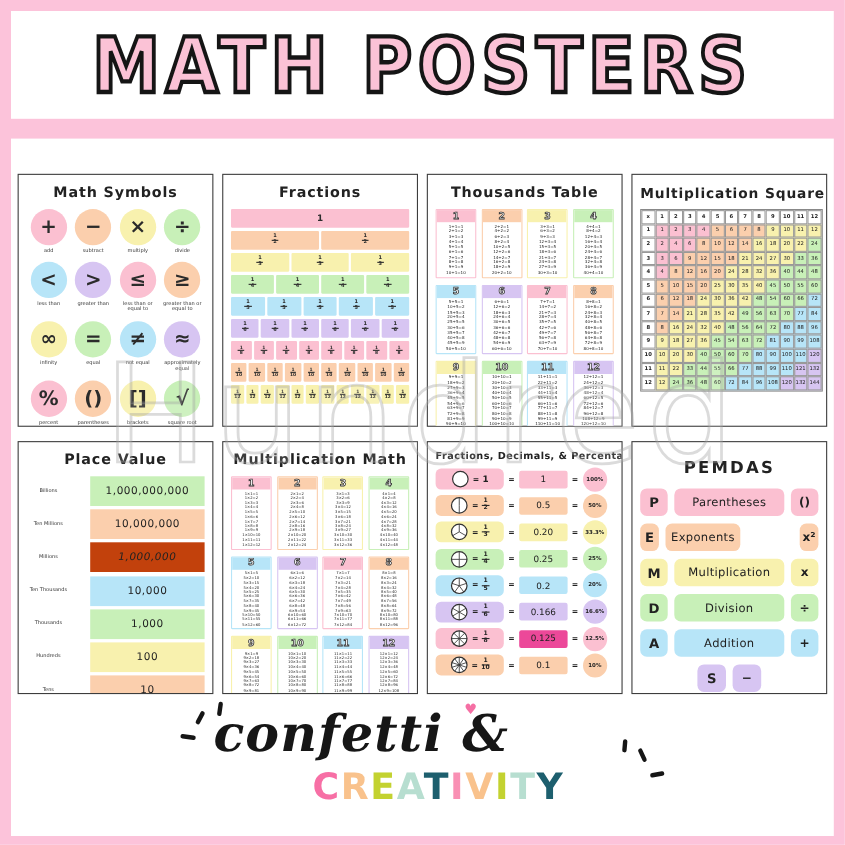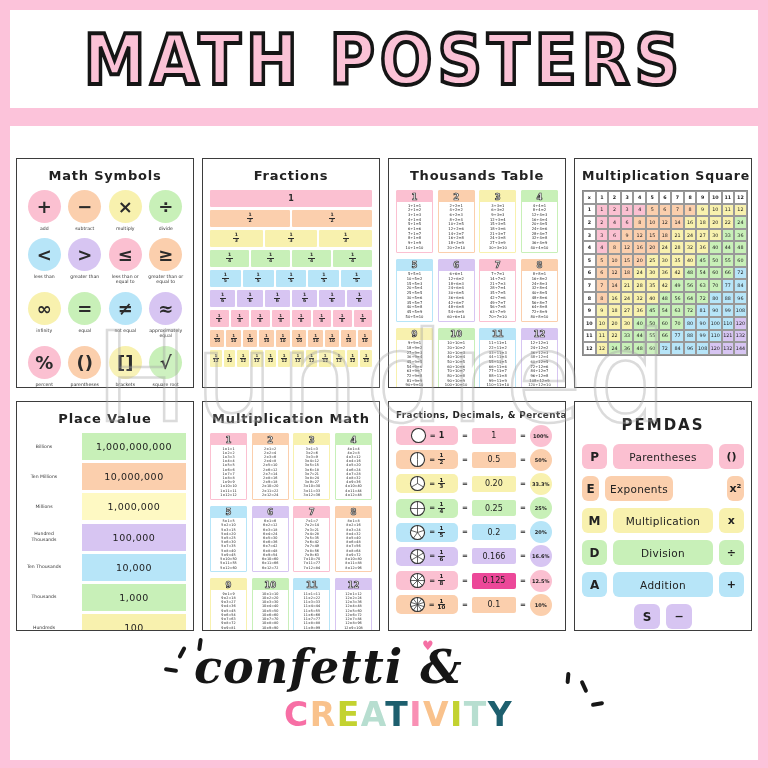--- a/index.html
+++ b/index.html
@@ -908,25 +908,21 @@
           <div class="pv-row">
             <div class="pv-label">Billions</div>
             <div class="pv-bar" style="background: rgb(200, 240, 184);">1,000,000,000</div>
           </div>
           <div class="pv-row">
             <div class="pv-label">Ten Millions</div>
             <div class="pv-bar" style="background: rgb(251, 207, 173);">10,000,000</div>
           </div>
           <div class="pv-row">
             <div class="pv-label">Millions</div>
-            <div class="pv-bar" style="background: #fef9c3;">1,000,000</div>
-          </div>
-          <div class="pv-row">
-            <div class="pv-label">Hundred Thousands</div>
-            <div class="pv-bar" style="background: rgb(215, 197, 242);">100,000</div>
+            <div class="pv-bar" style="background: #c2410c; font-style: italic;">1,000,000</div>
           </div>
           <div class="pv-row">
             <div class="pv-label">Ten Thousands</div>
             <div class="pv-bar" style="background: rgb(183, 229, 248);">10,000</div>
           </div>
           <div class="pv-row">
             <div class="pv-label">Thousands</div>
             <div class="pv-bar" style="background: rgb(200, 240, 184);">1,000</div>
           </div>
           <div class="pv-row">

